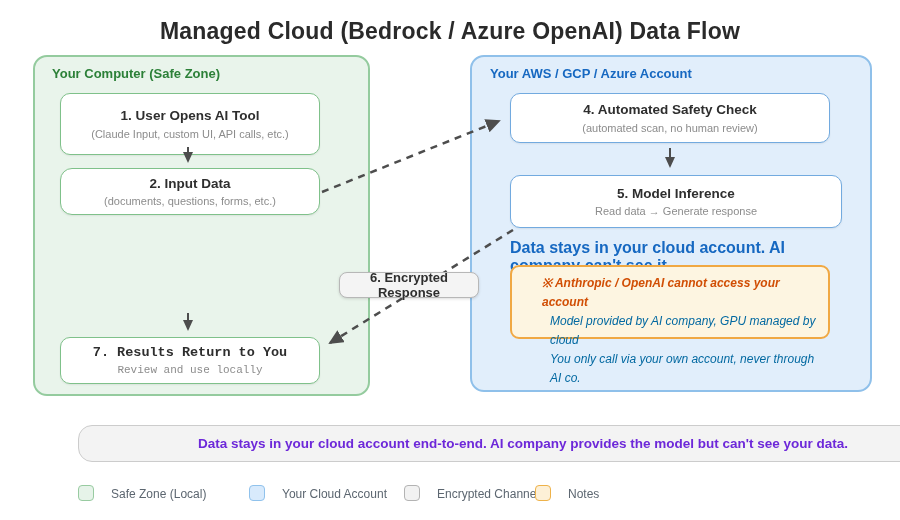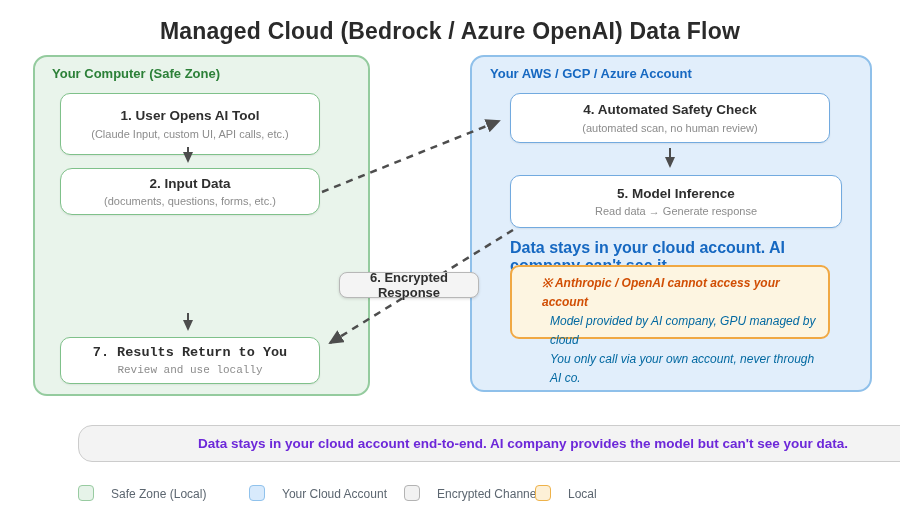--- a/index.html
+++ b/index.html
@@ -136,16 +136,16 @@
   <div class="legend-item" style="left:249px;">
     <span class="swatch sw-blue"></span>
     <span class="lab">Your Cloud Account</span>
   </div>
   <div class="legend-item" style="left:404px;">
     <span class="swatch sw-gray"></span>
     <span class="lab">Encrypted Channel</span>
   </div>
   <div class="legend-item" style="left:535px;">
     <span class="swatch sw-orange"></span>
-    <span class="lab">Local</span>
+    <span class="lab">Notes</span>
   </div>
 
 </div>
 
 </body></html>

